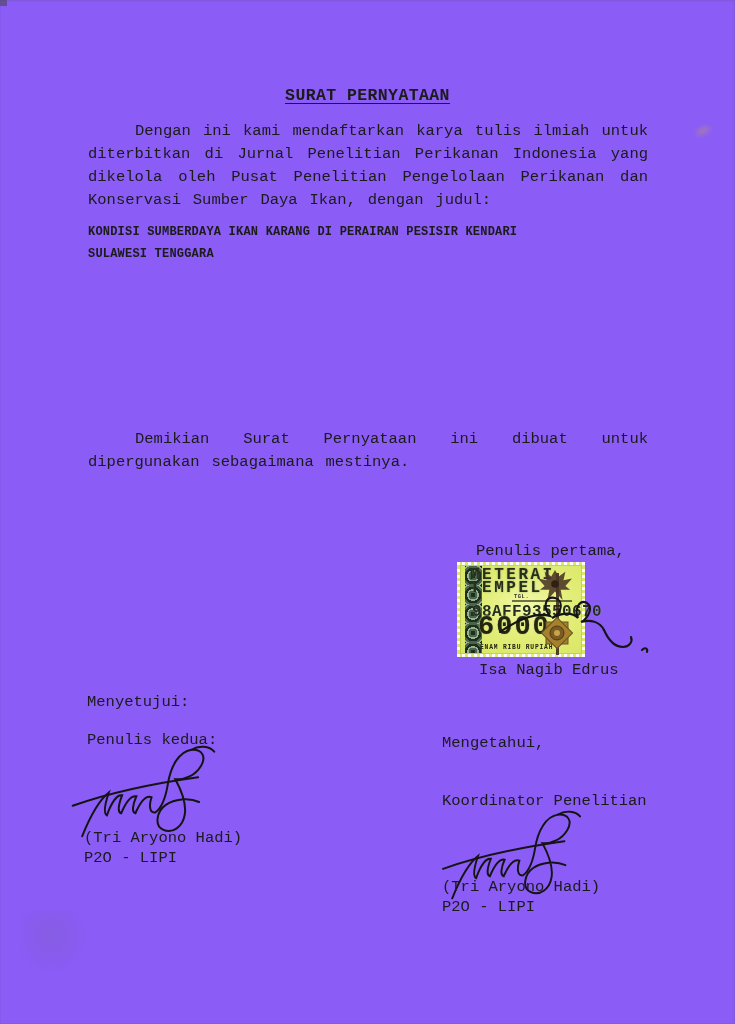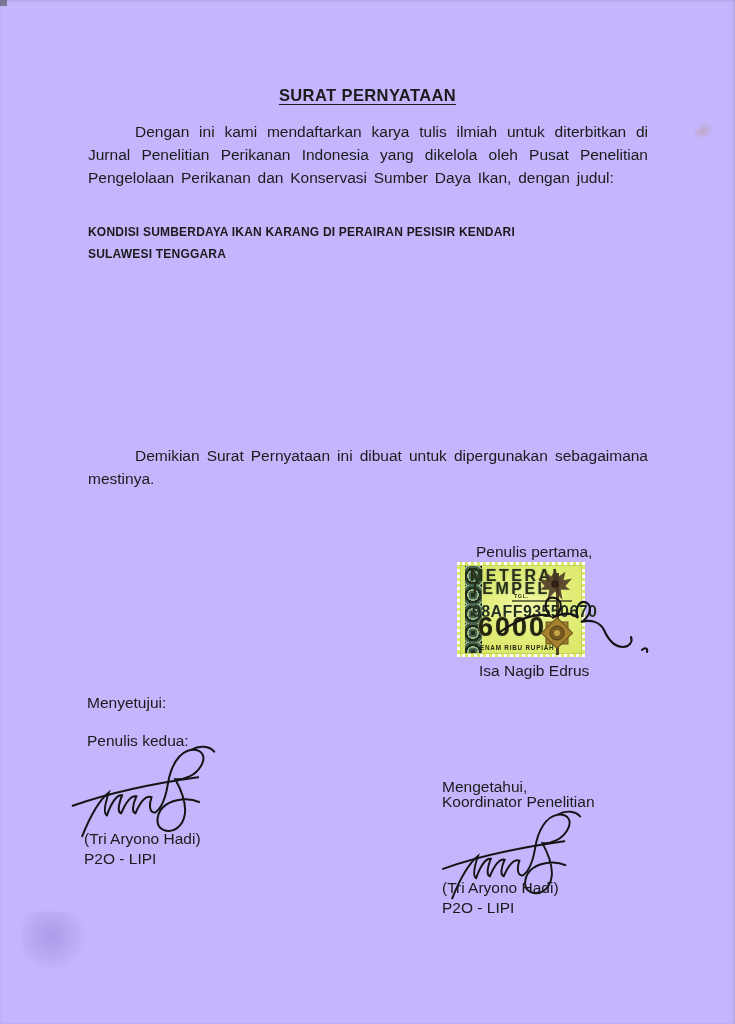--- a/index.html
+++ b/index.html
@@ -1,22 +1,22 @@
 <!DOCTYPE html>
 <html><head>
 <meta charset="utf-8">
 <style>
   html,body{margin:0;padding:0;background:#e9e7e2;}
   #page{
     position:relative;
     width:735px;height:1024px;
     margin:0 auto;
-    background:#c4b5fd;
+    background:#8b5cf6;
     overflow:hidden;
-    font-family:Liberation Sans, sans-serif;
+    font-family:Liberation Mono, monospace;
     color:#1b1b1b;
     box-shadow:inset 0 0 0 1px rgba(0,0,0,0.03);
   }
   
   #page::before{content:"";position:absolute;top:0;left:0;width:100%;height:3px;
     background:linear-gradient(to bottom,rgba(90,85,80,0.10),transparent);}
   #page::after{content:"";position:absolute;top:0;right:0;width:4px;height:100%;
     background:linear-gradient(to left,rgba(90,85,80,0.10),transparent);}
   .abs{position:absolute;}
   .title{
@@ -102,21 +102,21 @@
 
   <div class="abs para" style="top:120px;">Dengan ini kami mendaftarkan karya tulis ilmiah untuk diterbitkan di Jurnal Penelitian Perikanan Indonesia yang dikelola oleh Pusat Penelitian Pengelolaan Perikanan dan Konservasi Sumber Daya Ikan, dengan judul:</div>
 
   <div class="abs judul" style="top:221px;">
     <div>KONDISI SUMBERDAYA IKAN KARANG DI PERAIRAN PESISIR KENDARI</div>
     <div>SULAWESI TENGGARA</div>
   </div>
 
 
 
-  <div class="abs para" style="top:444px;">Demikian Surat Pernyataan ini dibuat untuk dipergunakan sebagaimana mestinya.</div>
+  <div class="abs para" style="top:428px;">Demikian Surat Pernyataan ini dibuat untuk dipergunakan sebagaimana mestinya.</div>
 
 
   <div class="abs plain" style="left:476px;top:542px;text-align:center;">Penulis pertama,</div>
 
   <div class="abs stamp">
     <div class="stamp-band"></div>
     <div class="stamp-word" style="top:4px;">METERAI</div>
     <div class="stamp-word" style="top:17px;">TEMPEL</div>
     <div class="stamp-tgl">TGL.</div>
     <div class="stamp-rule"></div>
@@ -151,21 +151,21 @@
 
   <svg class="abs sig-svg" style="left:62px;top:745px;" width="200" height="95" viewBox="0 0 200 100">
     <path d="M6,64 C40,52 80,42 138,34"></path>
     <path d="M16,96 C24,76 34,58 44,50 C40,62 38,72 42,74 C47,60 53,52 58,53 C54,63 53,71 57,72 C62,60 68,53 73,54 C69,63 68,71 72,72 C78,58 84,53 89,55 C86,64 87,72 93,71 C100,66 104,54 106,42 C109,22 118,7 131,5 C142,4 147,12 141,22 C135,32 124,37 114,36 C120,47 126,60 124,73 C122,86 111,94 101,89 C92,85 94,70 104,63 C113,57 128,55 139,60"></path>
     <path d="M131,5 C139,0 150,1 155,7"></path>
   </svg>
 
   <div class="abs plain" style="left:84px;top:829px;">(Tri Aryono Hadi)</div>
   <div class="abs plain" style="left:84px;top:849px;">P2O - LIPI</div>
 
-  <div class="abs plain" style="left:442px;top:734px;margin-top:43px;">Mengetahui,</div>
+  <div class="abs plain" style="left:442px;top:734px;">Mengetahui,</div>
   <div class="abs plain" style="left:442px;top:792px;">Koordinator Penelitian</div>
 
   <svg class="abs sig-svg" style="left:432px;top:810px;" width="195" height="92" viewBox="0 0 200 100">
     <path d="M6,64 C40,52 80,42 138,34"></path>
     <path d="M16,96 C24,76 34,58 44,50 C40,62 38,72 42,74 C47,60 53,52 58,53 C54,63 53,71 57,72 C62,60 68,53 73,54 C69,63 68,71 72,72 C78,58 84,53 89,55 C86,64 87,72 93,71 C100,66 104,54 106,42 C109,22 118,7 131,5 C142,4 147,12 141,22 C135,32 124,37 114,36 C120,47 126,60 124,73 C122,86 111,94 101,89 C92,85 94,70 104,63 C113,57 128,55 139,60"></path>
     <path d="M131,5 C139,0 150,1 155,7"></path>
   </svg>
 
   <div class="abs plain" style="left:442px;top:878px;">(Tri Aryono Hadi)</div>
   <div class="abs plain" style="left:442px;top:898px;">P2O - LIPI</div>

